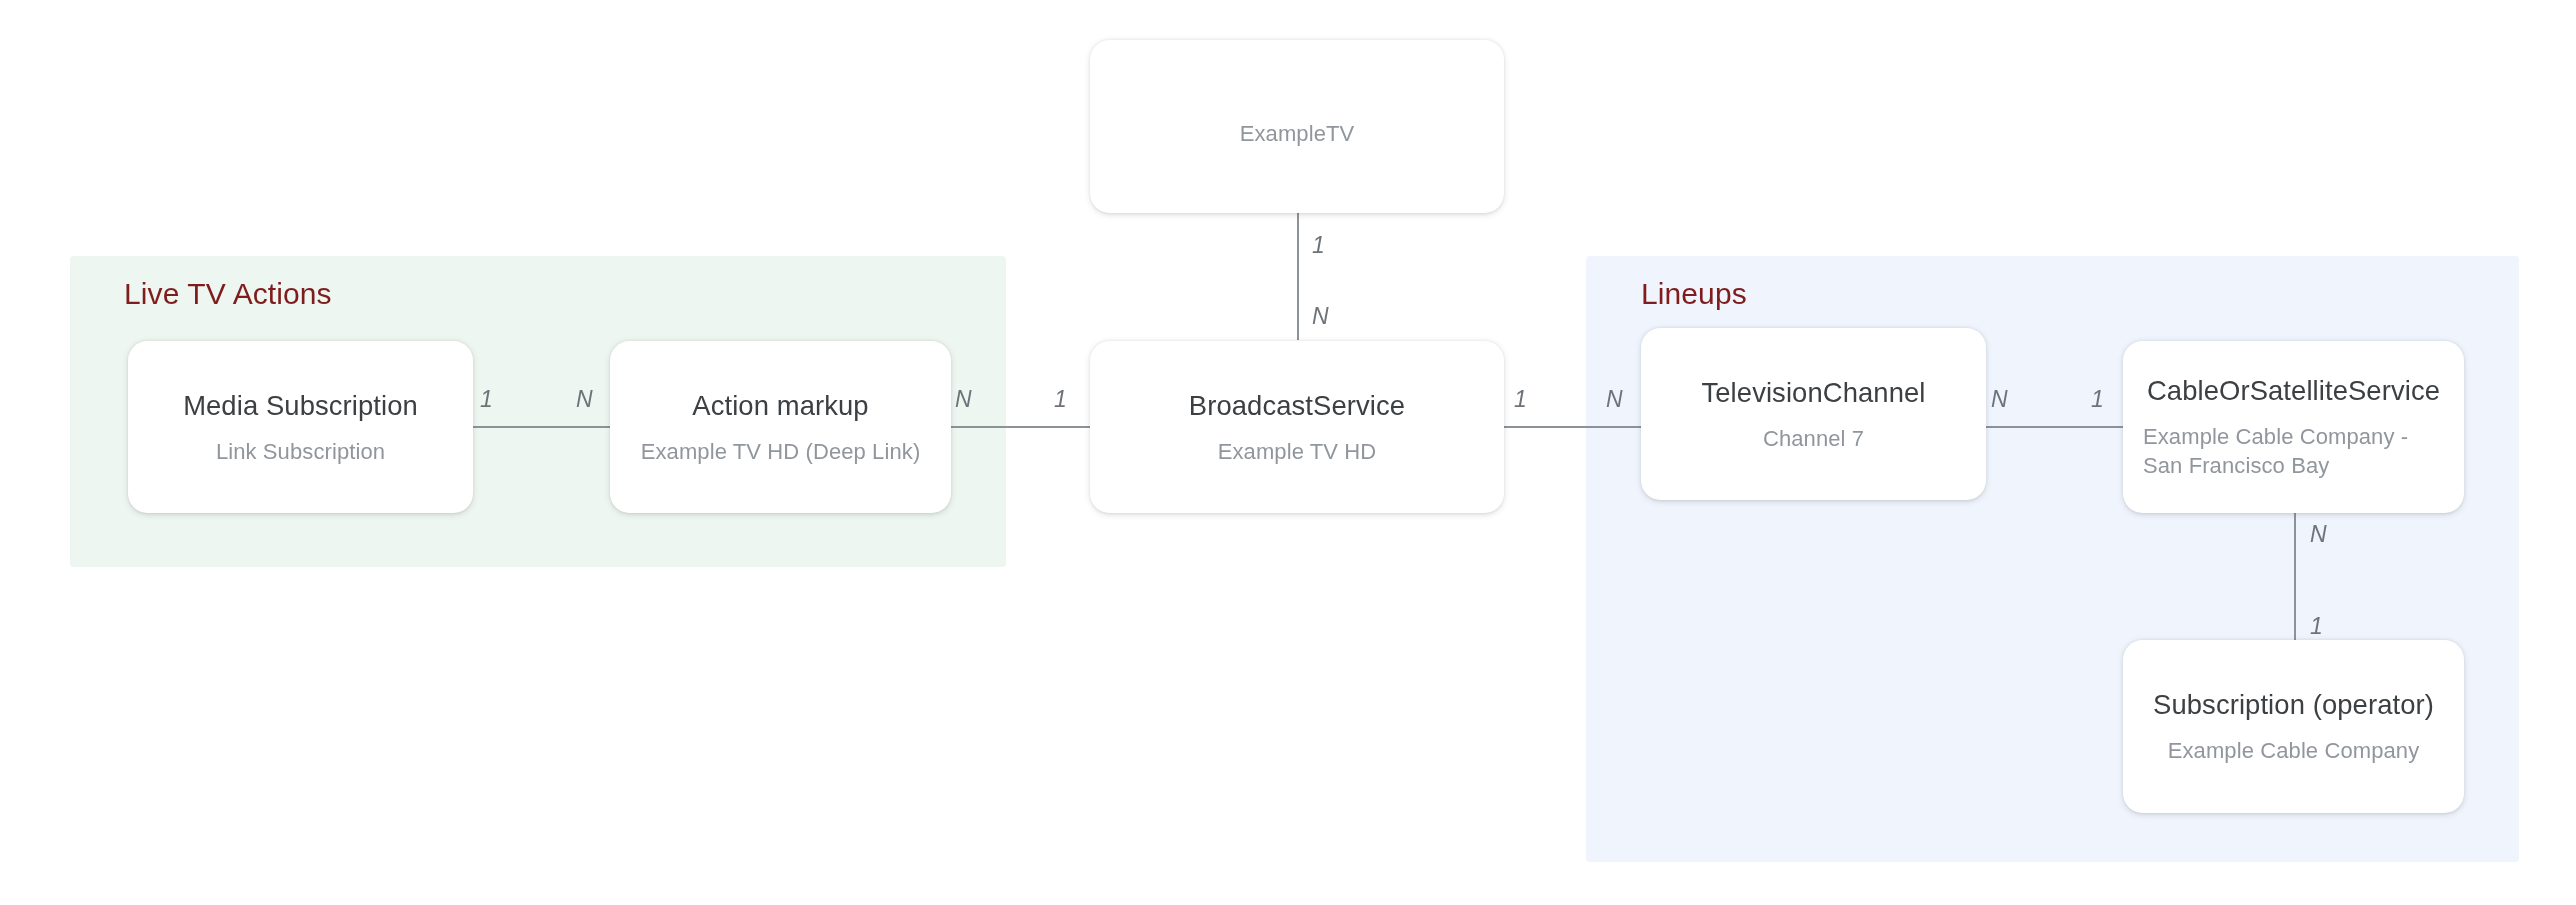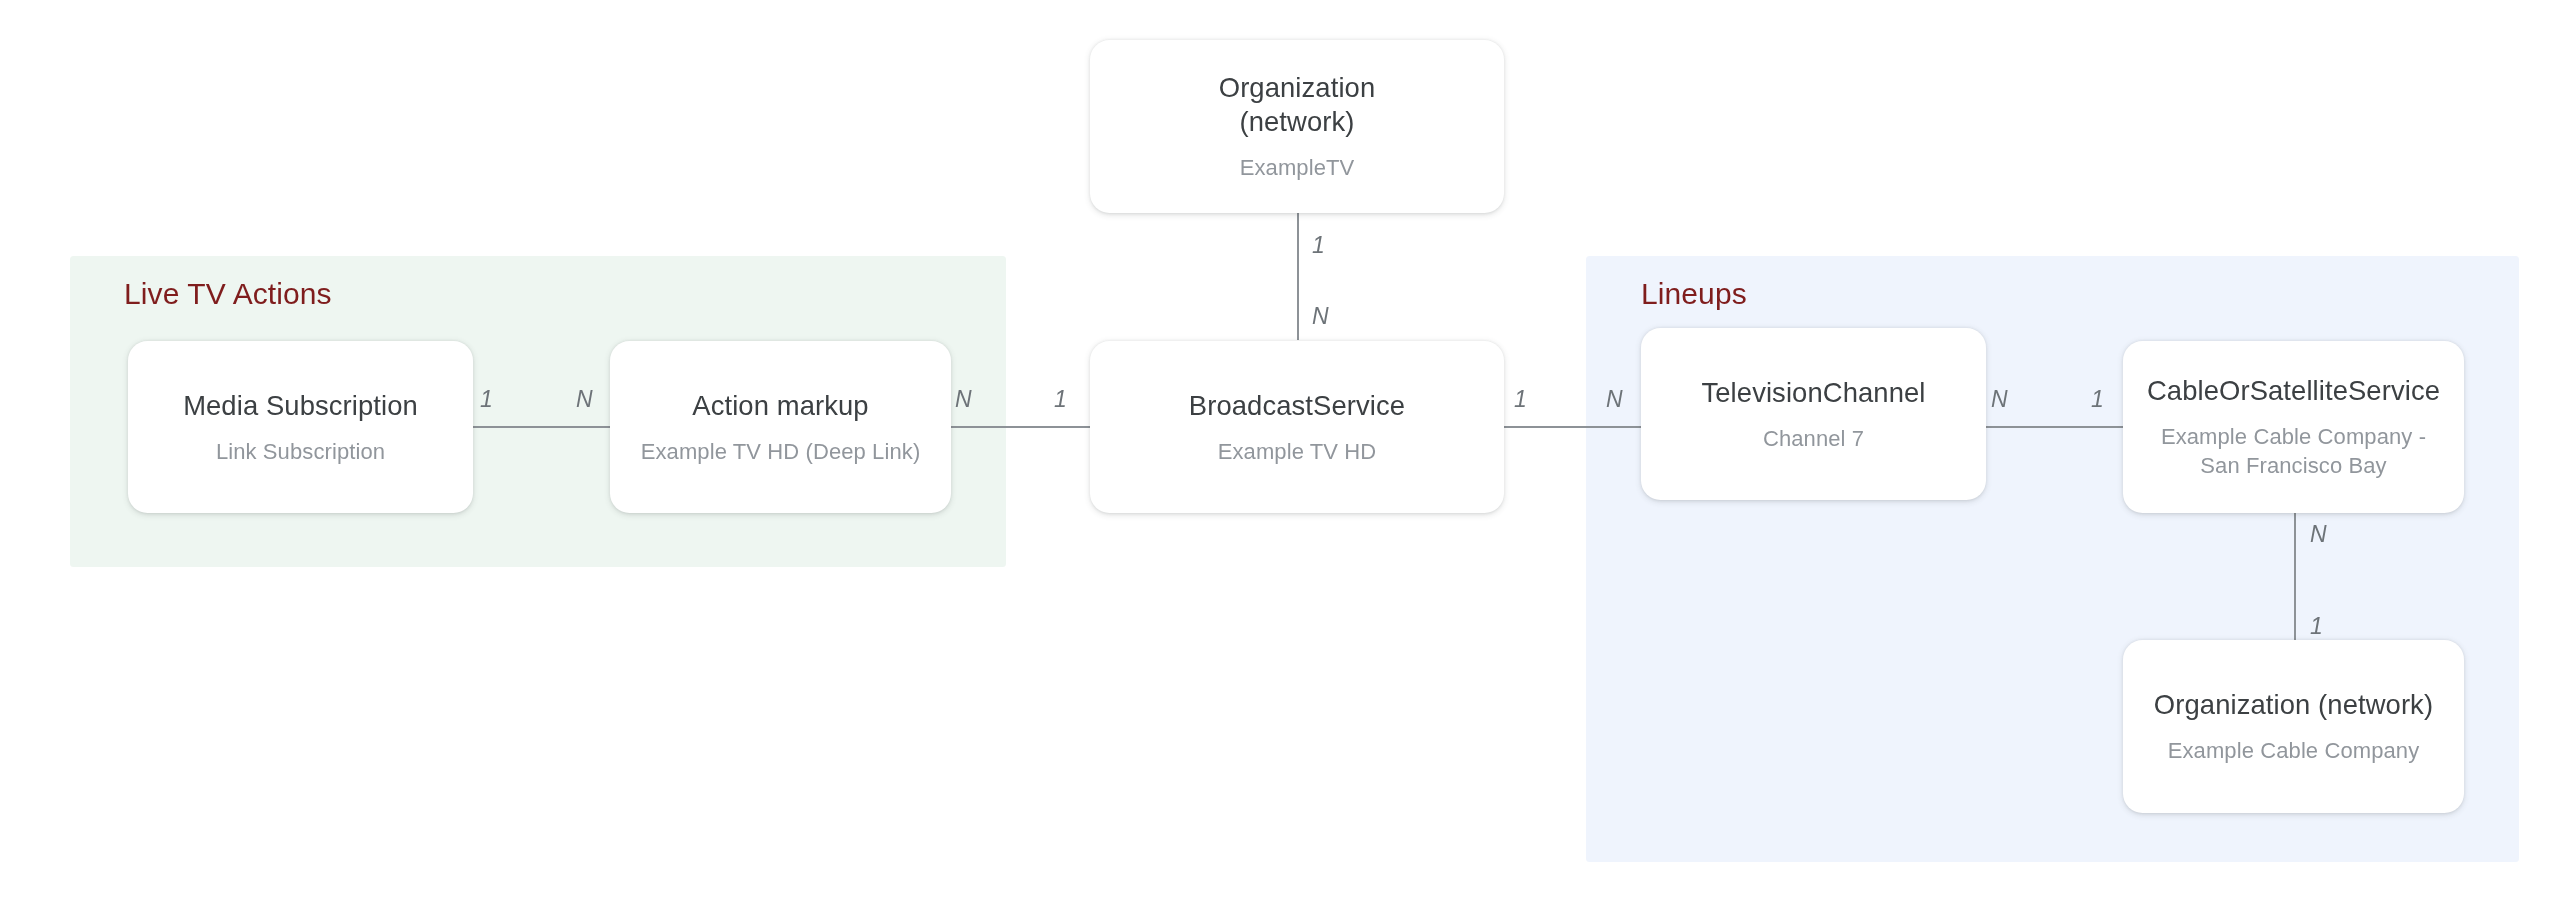--- a/index.html
+++ b/index.html
@@ -56,21 +56,21 @@
     line-height: 34px;
     color: #3c4043;
     text-align: center;
     letter-spacing: 0.1px;
     white-space: nowrap;
   }
   .card-sub {
     font-size: 22px;
     line-height: 29px;
     color: #91969c;
-    text-align: center;
+    text-align: left;
     margin-top: 14px;
     letter-spacing: 0.1px;
   }
   .card-sub.nowrap {
     white-space: nowrap;
   }
 
   
   .edge-h {
     position: absolute;
@@ -123,24 +123,20 @@
 
   <div class="edge-h" style="left:1973px; top:426px; width:168px;"></div>
   <div class="edge-label" style="left:1991px; top:386px;">N</div>
   <div class="edge-label" style="left:2091px; top:386px;">1</div>
 
   <div class="edge-v" style="left:2294px; top:509px; height:133px;"></div>
   <div class="edge-label" style="left:2310px; top:521px;">N</div>
   <div class="edge-label" style="left:2310px; top:613px;">1</div>
 
   <div class="card" style="left:1090px; top:40px; width:414px; height:173px;">
-    <div class="card-title">
-      <span>Organization</span><br>
-      <span>(network)</span>
-    </div>
     <div class="card-sub nowrap">ExampleTV</div>
   </div>
 
   <div class="card" style="left:128px; top:341px; width:345px; height:172px;">
     <div class="card-title">Media Subscription</div>
     <div class="card-sub nowrap">Link Subscription</div>
   </div>
 
   <div class="card" style="left:1090px; top:341px; width:414px; height:172px;">
     <div class="card-title">BroadcastService</div>
@@ -156,18 +152,18 @@
     <div class="card-title">TelevisionChannel</div>
     <div class="card-sub nowrap">Channel 7</div>
   </div>
 
   <div class="card" style="left:2123px; top:341px; width:341px; height:172px;">
     <div class="card-title">CableOrSatelliteService</div>
     <div class="card-sub" style="max-width:301px;">Example Cable Company - San Francisco Bay</div>
   </div>
 
   <div class="card" style="left:2123px; top:640px; width:341px; height:173px;">
-    <div class="card-title">Organization (network)</div>
+    <div class="card-title">Subscription (operator)</div>
     <div class="card-sub nowrap">Example Cable Company</div>
   </div>
 
 </div>
 
 
 </body></html>

